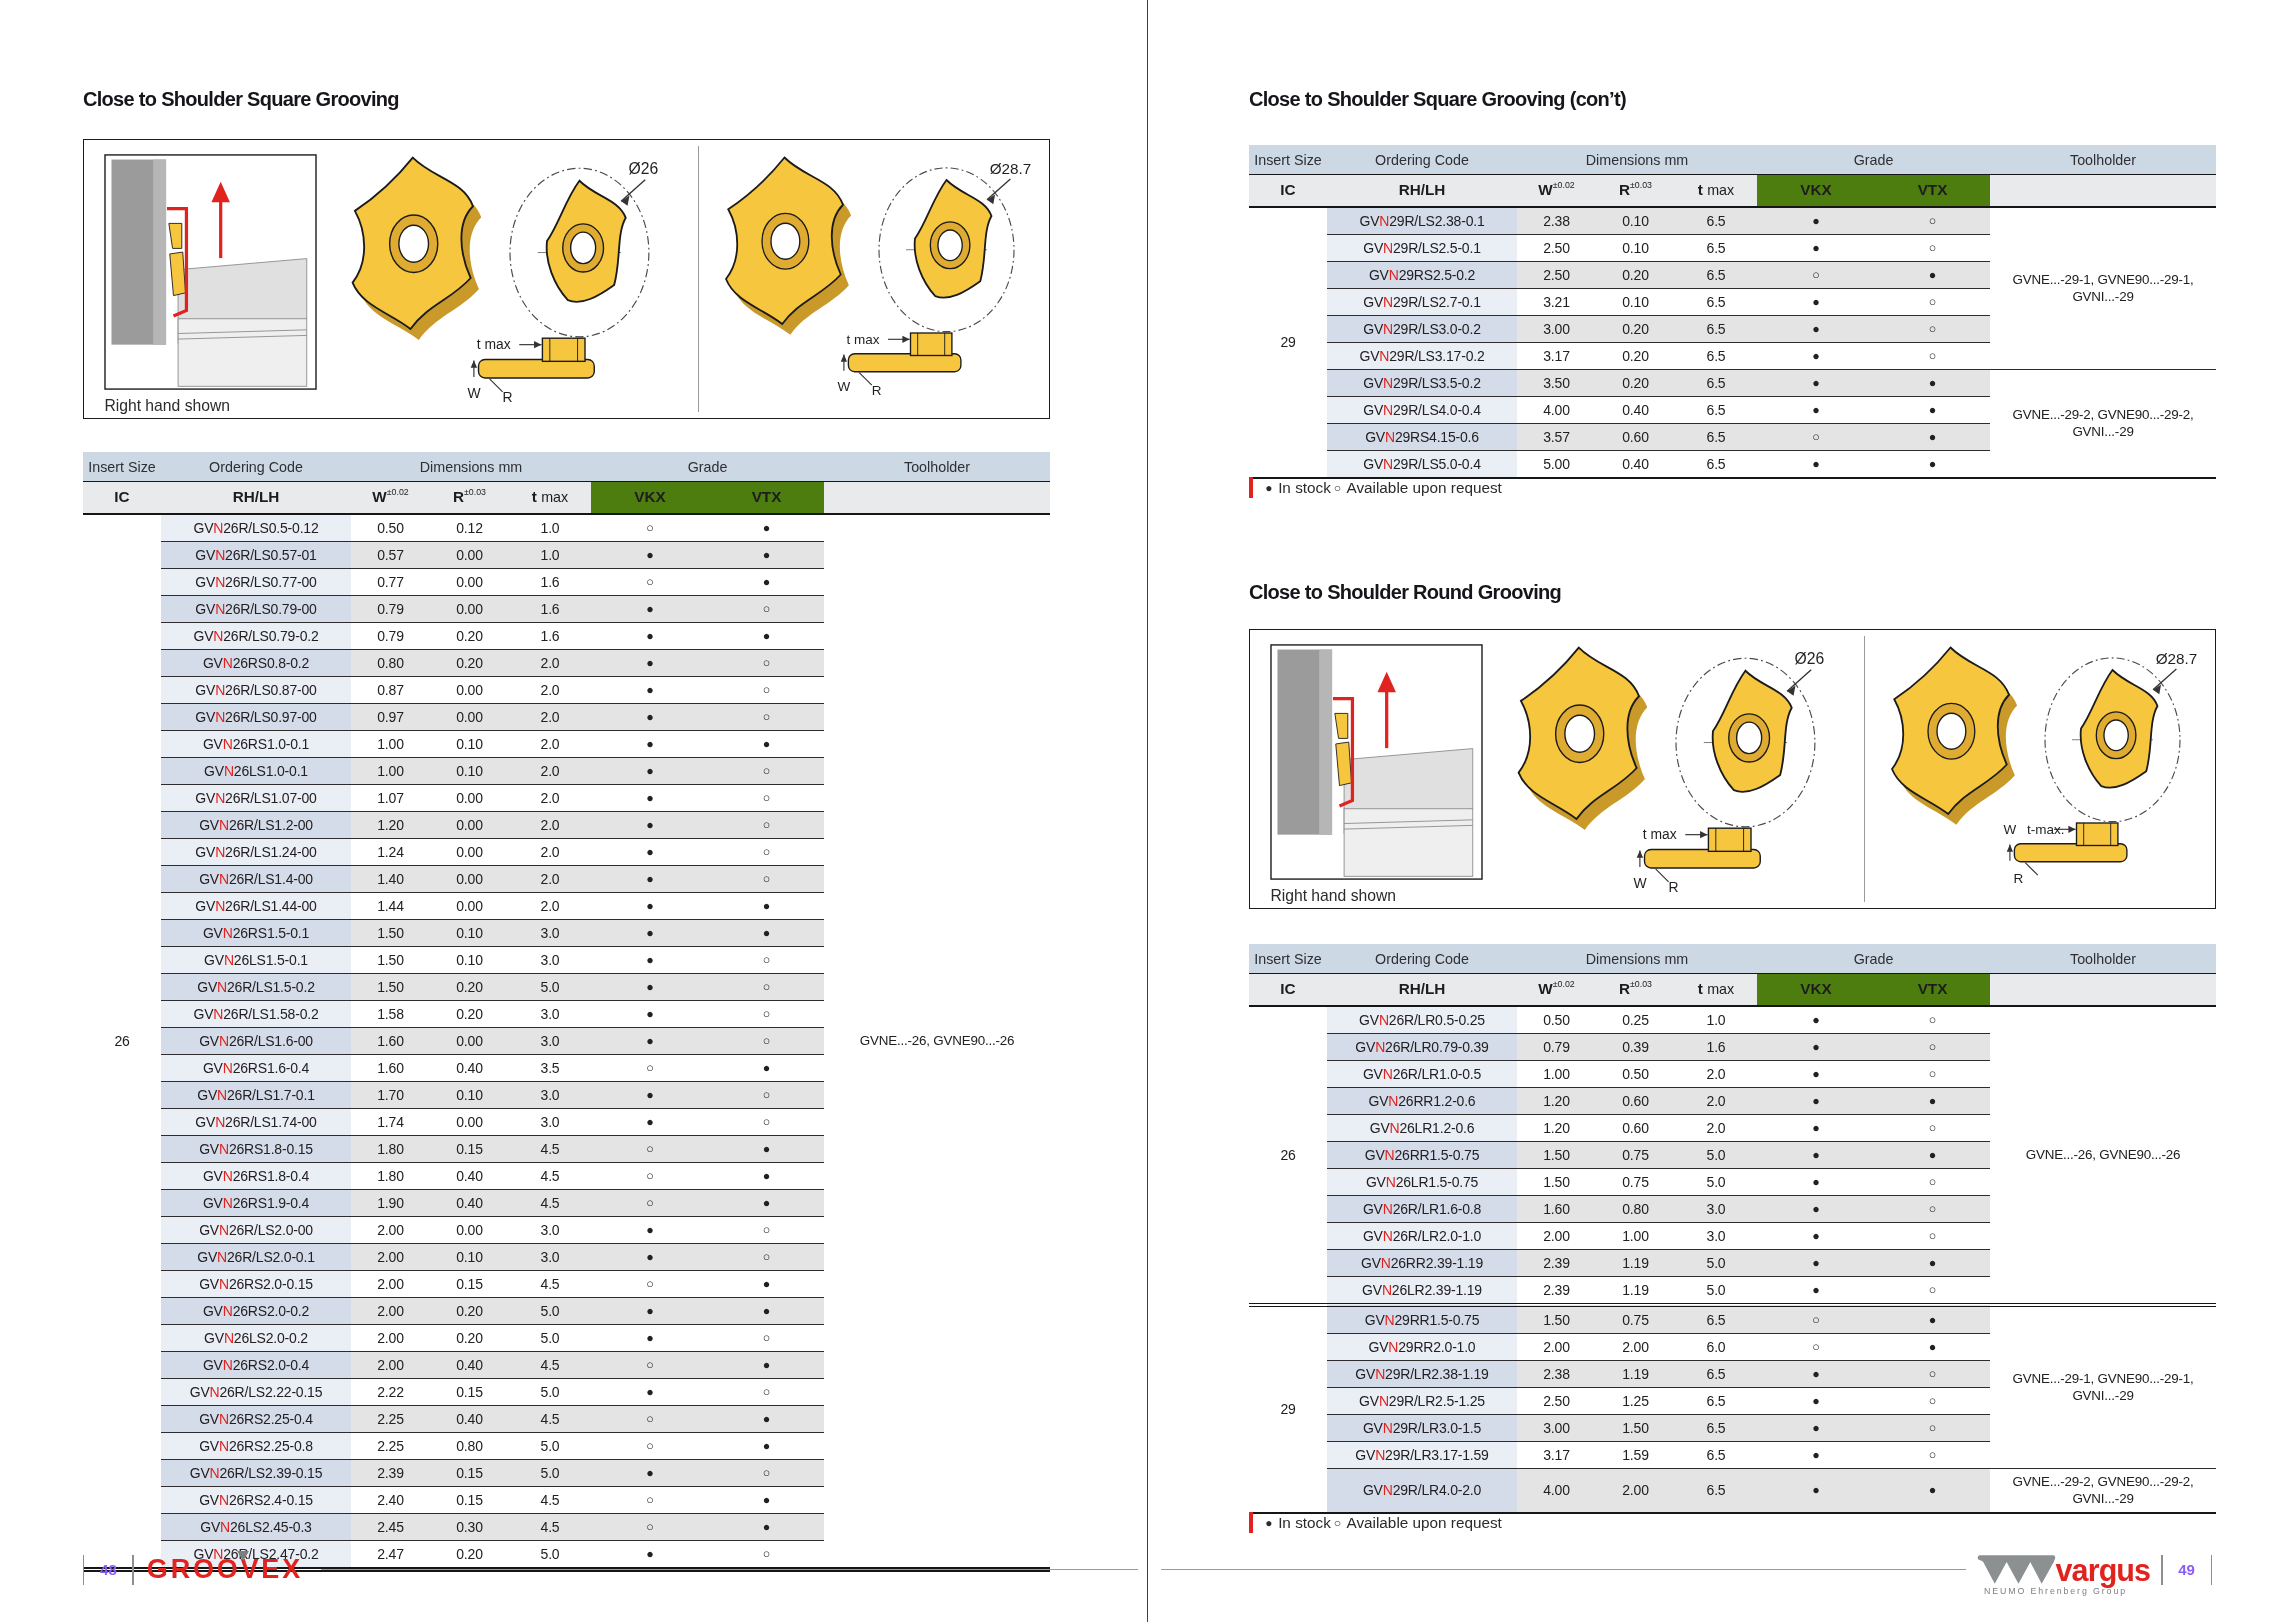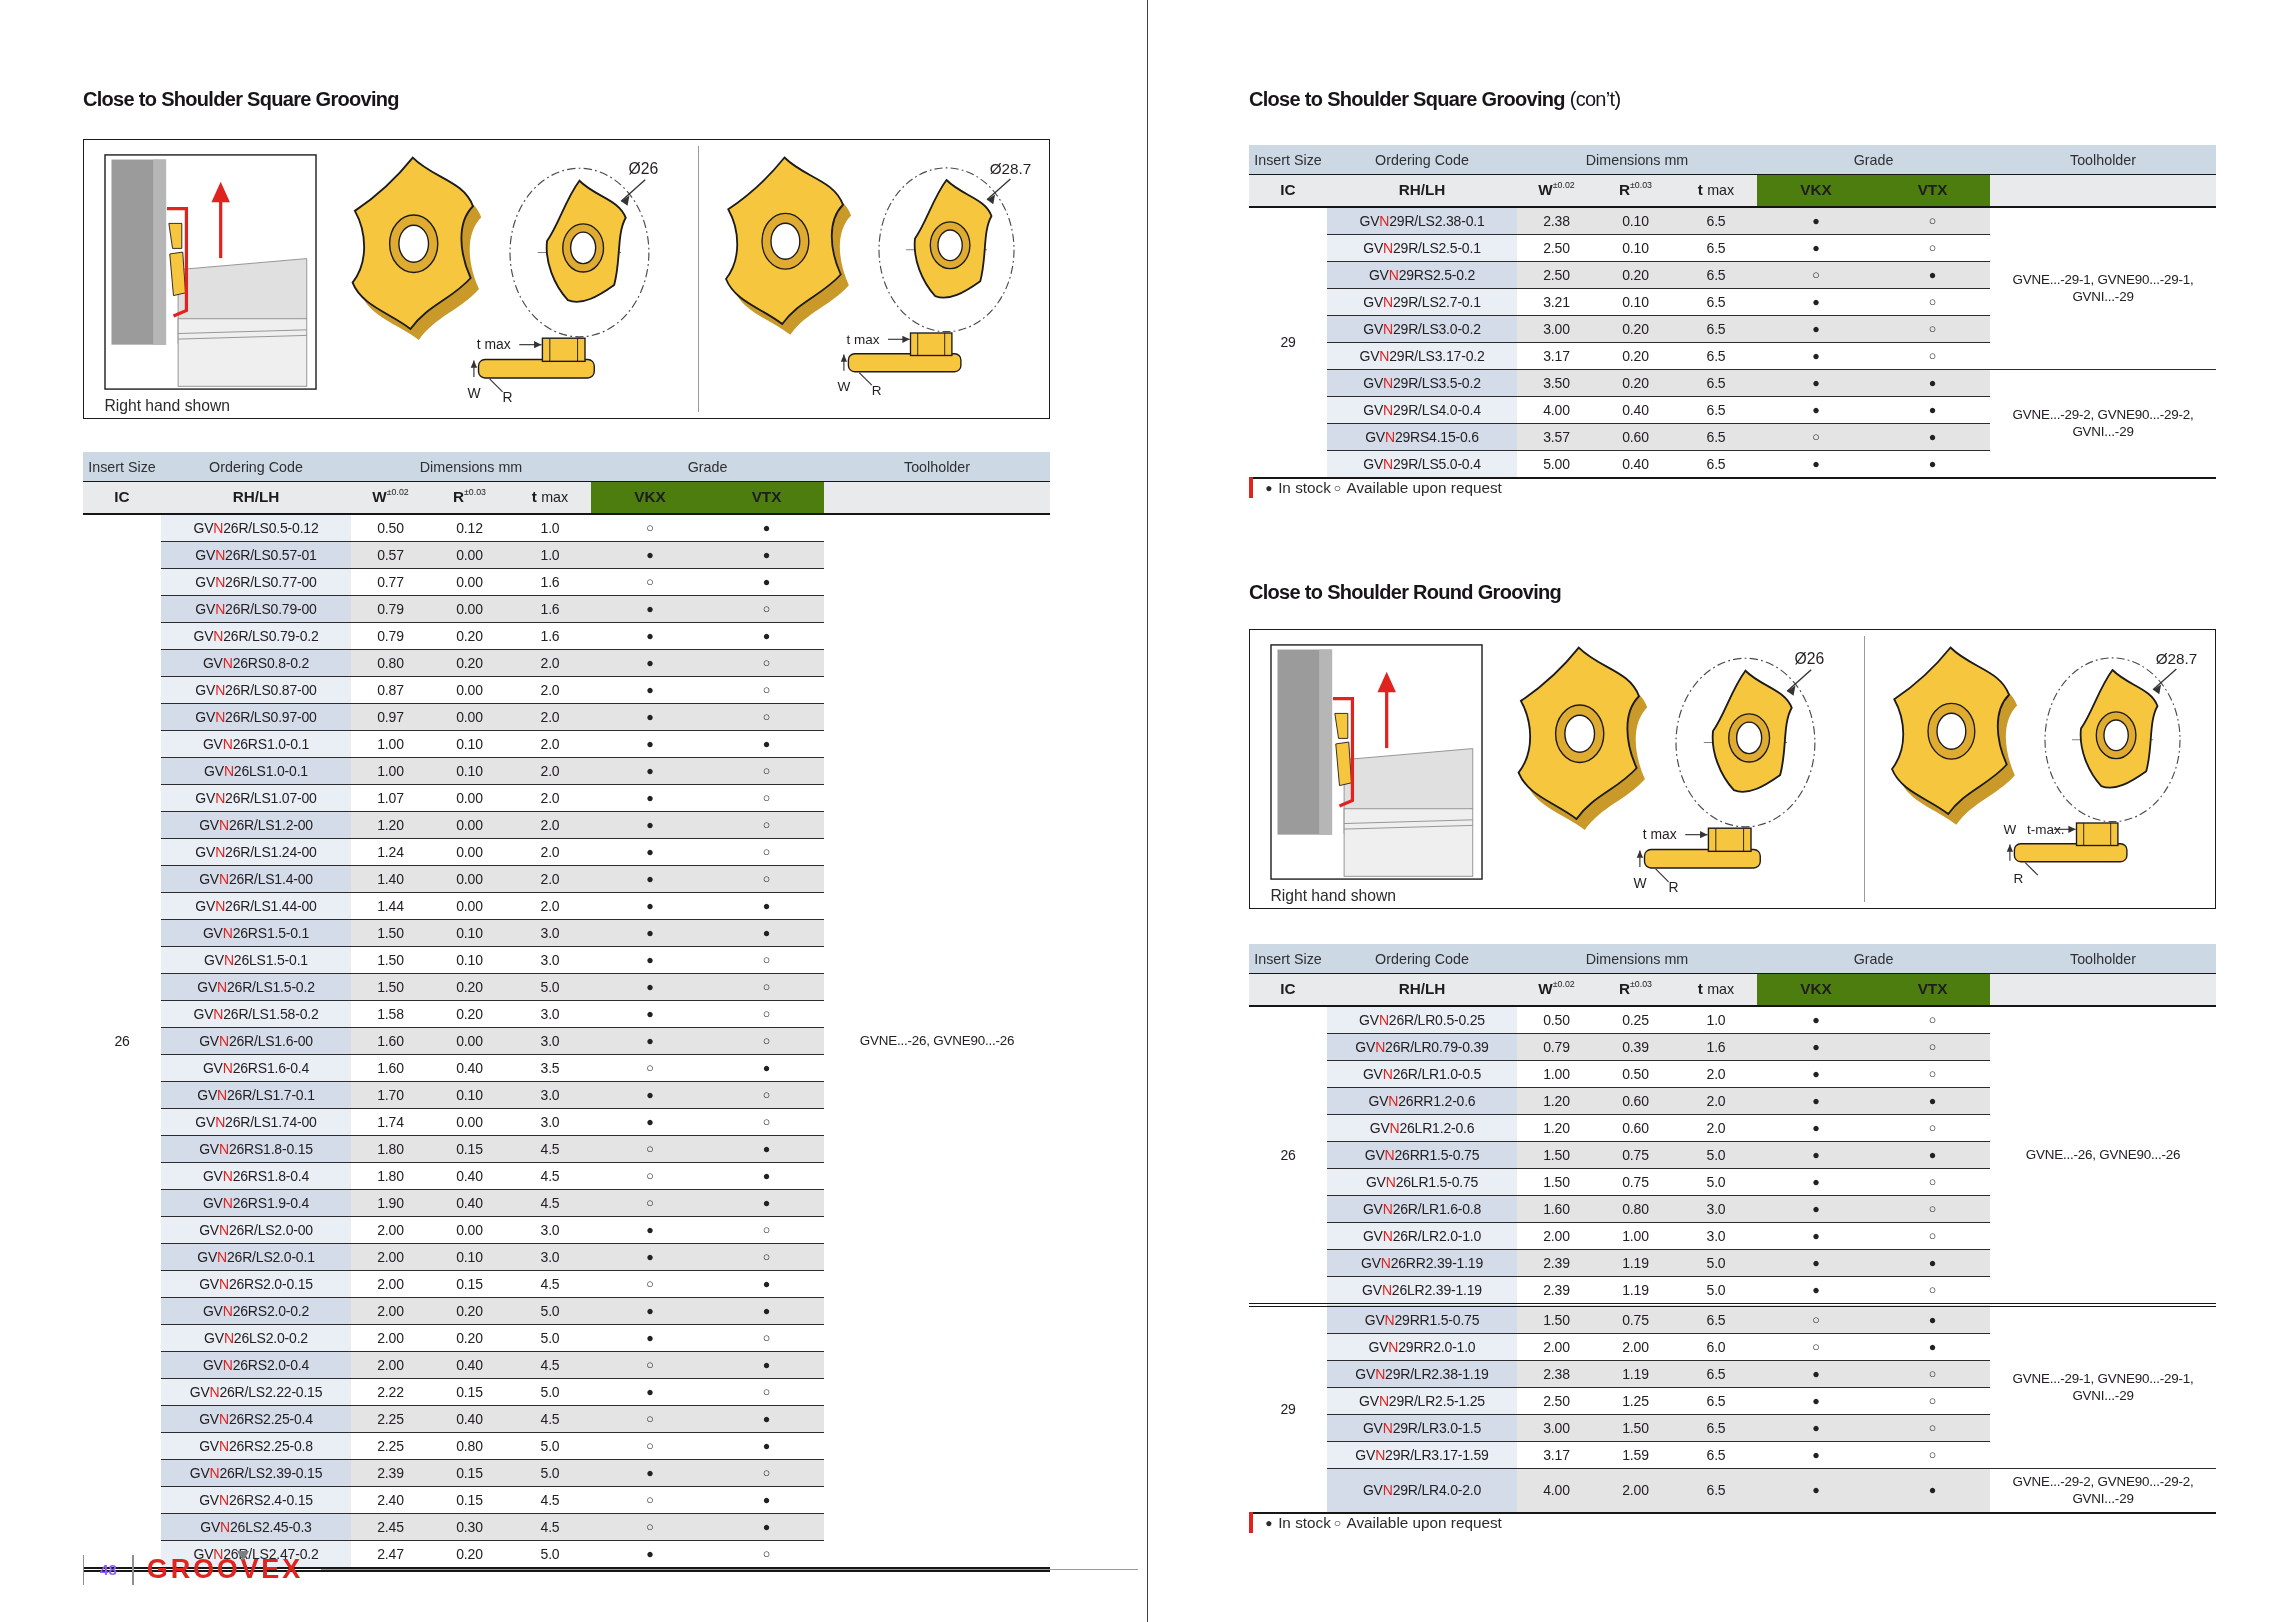--- a/index.html
+++ b/index.html
@@ -2,21 +2,21 @@
 <html style="font-size:7.4px"><head>
 <meta charset="utf-8">
 <style>
   html,body{margin:0;padding:0;background:#ffffff;}
   #canvas{position:relative;width:2295px;height:1623px;background:#fff;overflow:hidden;
           font-family:"Liberation Sans",sans-serif;color:#231f20;}
   .abs{position:absolute;}
 
   
   .title{font-size:20px;font-weight:bold;letter-spacing:-0.7px;color:#17141a;white-space:nowrap;}
-  .title .light{font-weight:normal;}
+  .title .light{font-weight:bold;}
 
   
   .illus{width:967px;height:280px;border:1.4px solid #1c1c1c;background:#fff;box-sizing:border-box;}
   .illus .divider{position:absolute;top:5.6px;bottom:5.6px;width:0.9px;background:#9a9a9a;}
   .illus .caption{position:absolute;left:20.4px;top:257px;font-size:15.7px;color:#2b2b2b;}
 
   
   table.cat{border-collapse:collapse;table-layout:fixed;width:967px;}
   table.cat th,table.cat td{padding:0;margin:0;text-align:center;vertical-align:middle;
       font-family:"Liberation Sans",sans-serif;}
@@ -920,16 +920,29 @@
   </div>
 
   <div class="abs footer" style="left:83px;top:1551px;width:1055px;">
     <span class="vrule"></span>
     <span class="pageno">48</span>
     <span class="vrule"></span>
     <span class="groovex">GROOVEX</span>
     <span class="hline"></span>
   </div>
 
+  <div class="abs footer" style="left:1161px;top:1551px;width:1051px;">
+    <span class="hline"></span>
+    <span class="vargus">
+      <svg width="79" height="30" viewBox="0 0 160 60">
+        <path d="M6,0 H154 Q160,0 158,7 L156,13 L131,58 L108,14 L84,58 L60,14 L36,58 L12,13 L2,8 Q0,0 6,0 Z" fill="#8d9091"></path>
+      </svg>
+      <span class="vword">vargus</span>
+      <span class="vsub">NEUMO Ehrenberg Group</span>
+    </span>
+    <span class="vrule"></span>
+    <span class="pageno">49</span>
+    <span class="vrule"></span>
+  </div>
 
   <div class="center-divider"></div>
 </div>
 
 
 </body></html>

